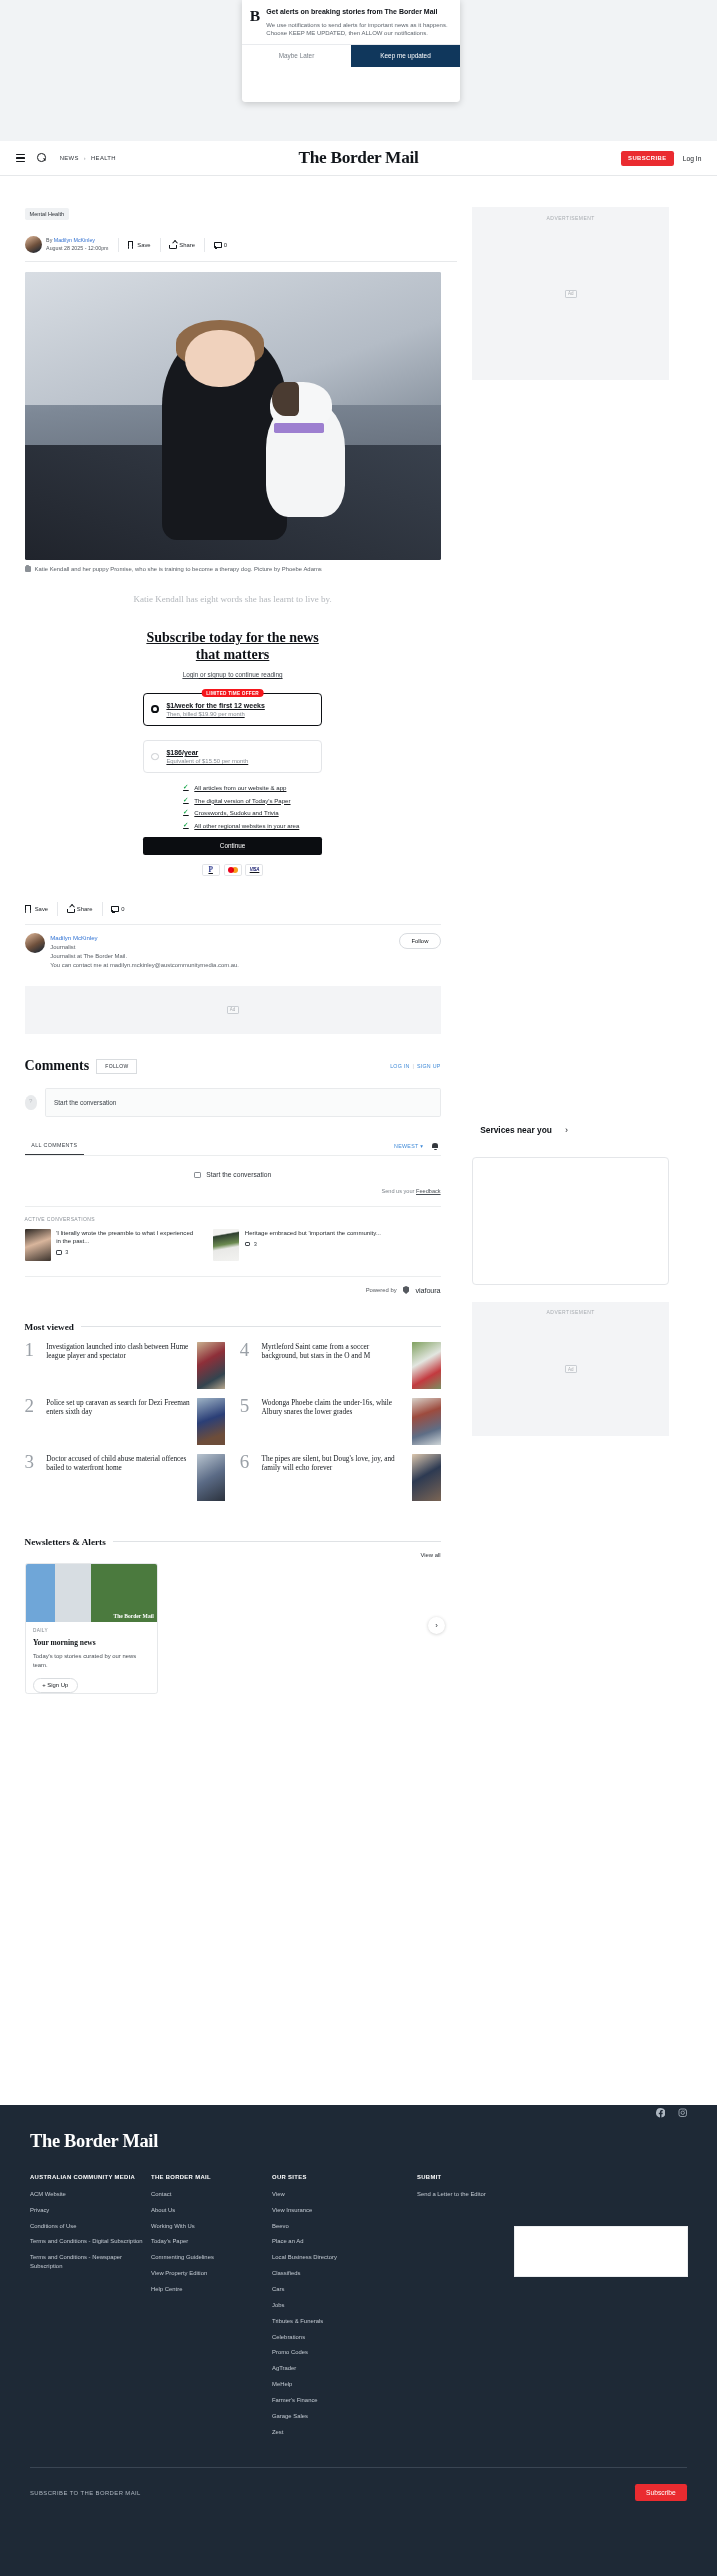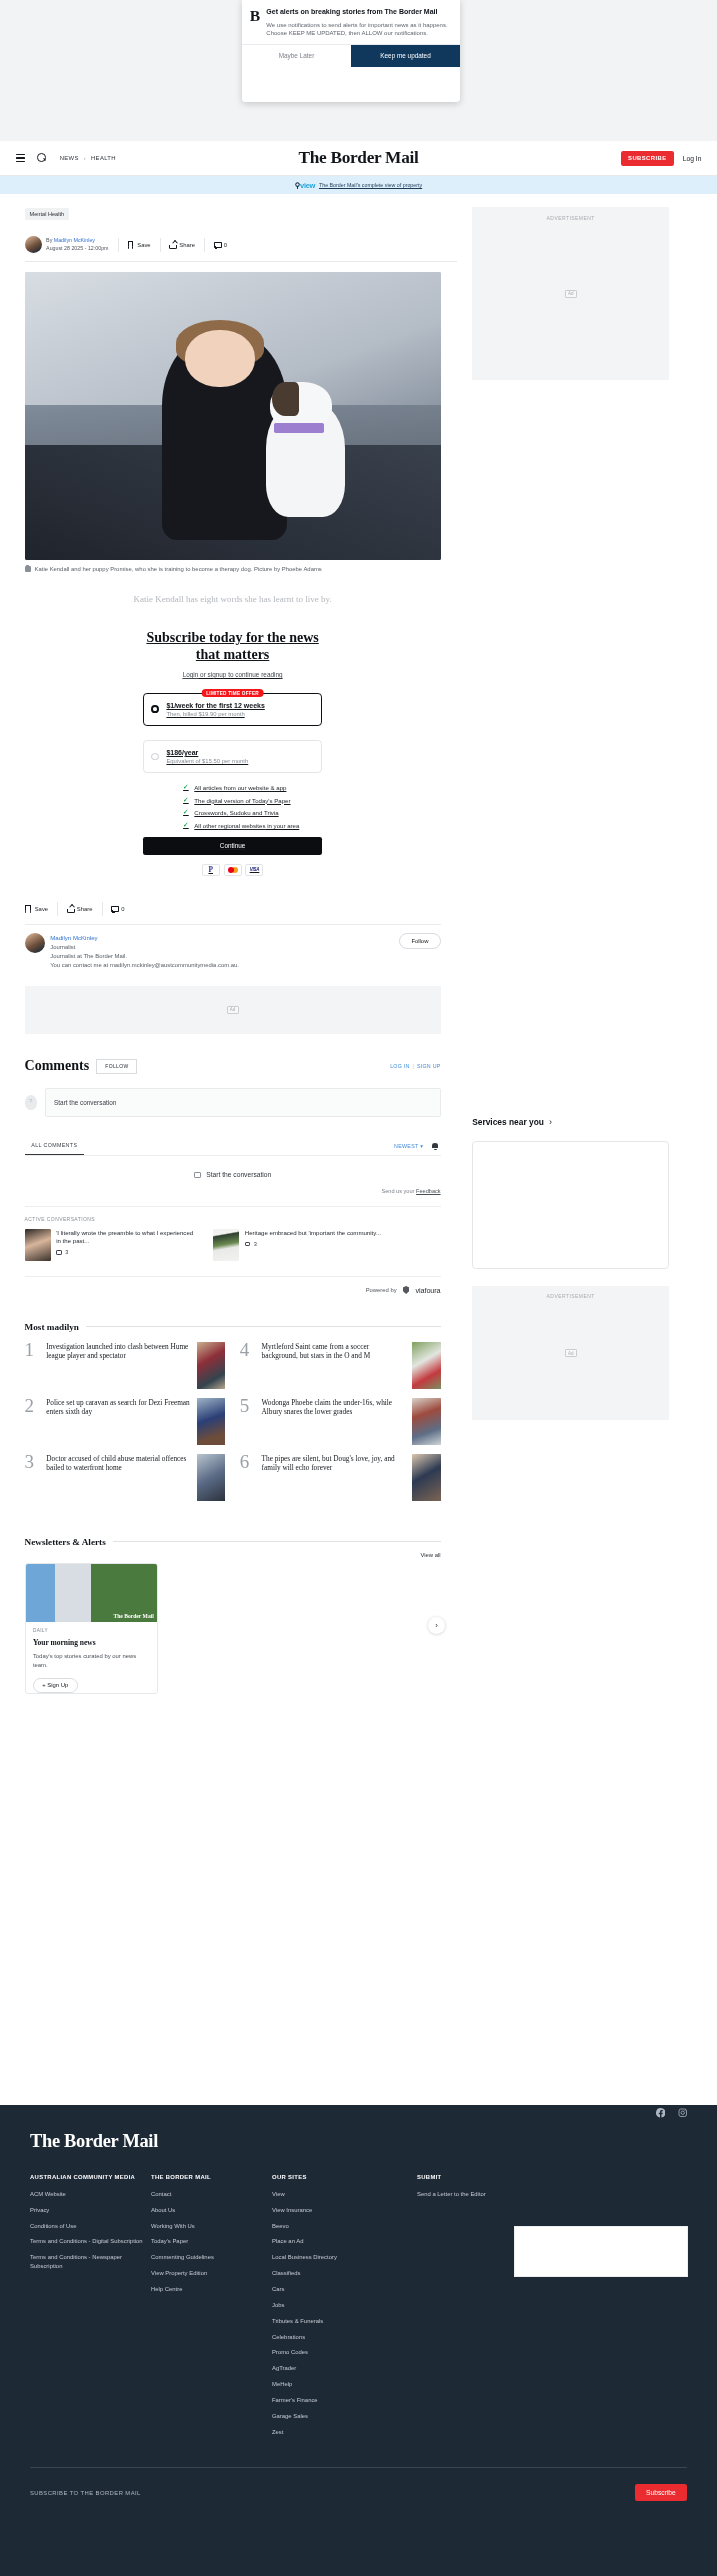--- a/index.html
+++ b/index.html
@@ -242,21 +242,21 @@
   .nl-signup { margin:8.4px 7.3px 0 7.3px; border:0.6px solid #d9dcdf; background:#fff; border-radius:9px; font-size:5.9px; color:#13171b; padding:3.4px 8.4px; }
   #nl-next {
     position:absolute; right:-4.5px; top:54px; width:17px; height:17px; border-radius:50%;
     background:#fff; box-shadow:0 0.6px 3.4px rgba(0,0,0,.2); display:flex; align-items:center; justify-content:center;
     font-size:7.8px; color:#2b3036;
   }
 
   
   #ad-top { margin-top:13.4px; width:197px; height:173px; }
   #svc-head { display:flex; align-items:center; gap:5px; margin-top:737px; }
-  #svc-head h4 { font-family:"Liberation Sans", sans-serif; font-weight:bold; font-size:8.4px; margin:0; color:#0d1116; }
+  #svc-head h4 { font-family:"Liberation Sans", sans-serif; font-weight:bold; font-size:8.4px; margin:8px; color:#0d1116; }
   #svc-card { margin-top:13.4px; width:197px; height:128px; border:0.6px solid #e4e6e9; border-radius:3.9px; background:#fff; }
   #ad-mid { margin-top:17.3px; width:197px; height:134px; }
   #white-card { position:absolute; left:514px; top:2226px; width:174px; height:51px; background:#fff; border:0.6px solid #eceef0; }
 
   
   #footer { position:absolute; left:0; top:2105px; width:717px; height:471px; background:#1e2936; color:#dbe0e6; }
   #f-inner { padding:26px 30px 0 30px; position:relative; }
   #f-logo { font-family:"Liberation Serif", serif; font-weight:bold; font-size:18.4px; color:#fff; letter-spacing:-0.3px; }
   #f-social { position:absolute; right:30px; top:3.4px; display:flex; gap:12.3px; }
   .soc { width:9.5px; height:9.5px; color:#aeb7c1; }
@@ -284,24 +284,20 @@
     <div id="crumbs">
       <span>NEWS</span>
       <span class="sep">›</span>
       <span>HEALTH</span>
     </div>
     <div id="brand">The Border Mail</div>
     <div id="hdr-right">
       <button id="subscribe-top">SUBSCRIBE</button>
       <span id="login-top">Log In</span>
     </div>
-  </div>
-  <div id="viewbar">
-    <span class="vlogo">⚲<span class="dot">view</span></span>
-    <span class="vtext">The Border Mail's complete view of property</span>
   </div>
 </div>
 
 <div id="page">
  <div id="cols">
 
   <div id="main">
     <span class="chip">Mental Health</span>
 
     <div id="byline-row">
@@ -488,21 +484,21 @@
       </div>
       <div id="powered">
         <span>Powered by</span>
         <span class="shield"></span>
         <span class="vf">viafoura</span>
       </div>
     </div>
 
     
     <div class="sec-head">
-      <h4>Most madilyn</h4>
+      <h4>Most viewed</h4>
       <span class="rule"></span>
     </div>
     <div id="mv">
       <div class="mv-col">
         <div class="mv-row">
           <span class="mv-num serif">1</span>
           <span class="mv-ttl">Investigation launched into clash between Hume league player and spectator</span>
           <span class="mv-img i1"></span>
         </div>
         <div class="mv-row">

